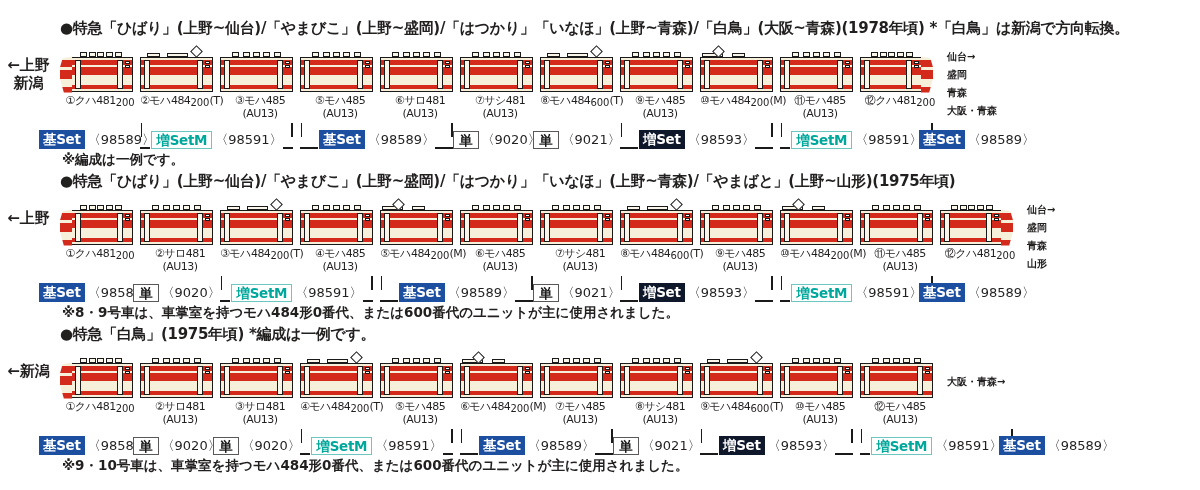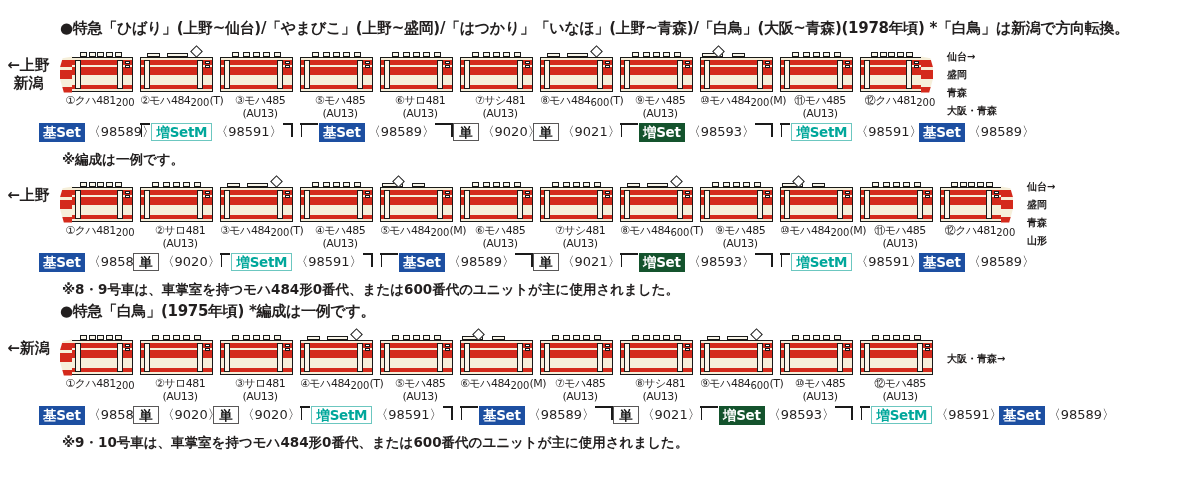--- a/index.html
+++ b/index.html
@@ -69,31 +69,31 @@
   .nose-right{right:-12px;clip-path:polygon(0 0,0 100%,68% 100%,100% 62%,100% 30%,78% 5%);}
   .cdoor{position:absolute;top:2px;bottom:2px;width:6px;border:1.1px solid #1a1a1a;background:#faf6ea;box-sizing:border-box;}
   .door-l{left:3px;} .door-r{right:9px;}
   .grille{position:absolute;right:2.5px;width:4.5px;height:3px;border:1px solid #1a1a1a;background:#fff;box-sizing:border-box;}
   .g1{top:2.5px;} .g2{top:7px;}
   
   .car-label{margin-top:3px;text-align:center;font-size:11px;line-height:12.5px;letter-spacing:-0.5px;white-space:nowrap;font-weight:500;}
   .car-label .sub{font-size:10px;vertical-align:-2px;letter-spacing:0;}
   
   .sets-row{display:flex;margin:3px 0 0 60px;height:26px;}
-  .set-group{box-sizing:border-box;display:flex;align-items:flex-start;padding-right:7px;position:relative;}
+  .set-group{box-sizing:border-box;display:flex;align-items:flex-end;padding-right:7px;position:relative;}
   .set-group.solo{justify-content:center;}
   .set-group.bracket::before,
   .set-group.bracket::after{content:'';position:absolute;top:0;width:1.6px;height:14px;background:#1a1a1a;}
   .set-group.bracket::before{left:0.5px;}
   .set-group.bracket::after{right:7.5px;}
   .hline{flex:1 1 auto;height:1.6px;background:#1a1a1a;min-width:3px;}
   .chip{font-weight:700;font-size:13.5px;height:19px;line-height:19px;padding:0 4px;margin:0 1px;white-space:nowrap;letter-spacing:-0.3px;}
   .chip-base{background:#1d4fa1;color:#ffffff;}
   .chip-addM{background:#ffffff;color:#00a79b;border:1.6px solid #6cc7c0;height:16px;line-height:16px;}
-  .chip-add{background:#14532d;color:#ffffff;}
+  .chip-add{background:#0f172a;color:#ffffff;}
   .chip-single{background:#ffffff;color:#1a1a1a;border:1.5px solid #595757;height:16px;line-height:16px;padding:0 5px;}
   .setnum{font-size:13px;margin-left:2px;white-space:nowrap;font-weight:500;}
   .dest-line{white-space:nowrap;}
 </style>
 </head>
 <body>
 
 <div class="page">
 
   <section class="formation">
@@ -323,20 +323,21 @@
         </div>
         <div class="set-group solo" style="width: 80px;">
           <span class="chip chip-base">基Set</span>
           <span class="setnum">〈98589〉</span>
         </div>
       </div>
     <p class="f-note">※編成は一例です。</p>
   </section>
 
   <section class="formation">
+    <h2 class="f-title">●特急「ひばり」(上野~仙台)/「やまびこ」(上野~盛岡)/「はつかり」「いなほ」(上野~青森)/「やまばと」(上野~山形)(1975年頃)</h2>
     <div class="diagram">
       <div class="left-col">
           <div class="dest-line">←上野</div>
         </div>
       <div class="cars-col">
           <div class="car-cell">
             <div class="roof cabL">
               <span class="vent"></span>
               <span class="vent"></span>
               <span class="vent"></span>

